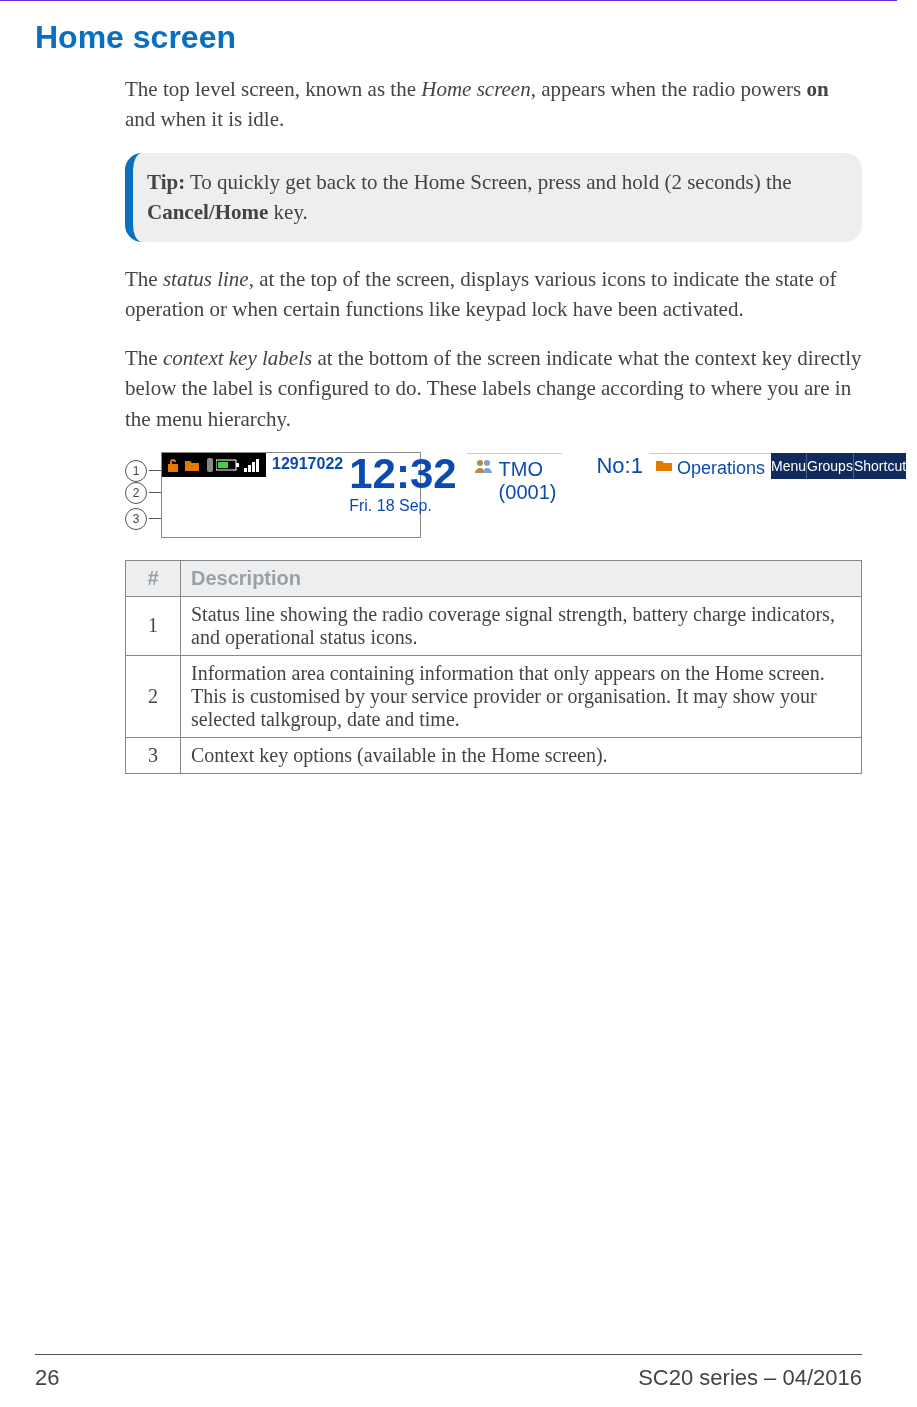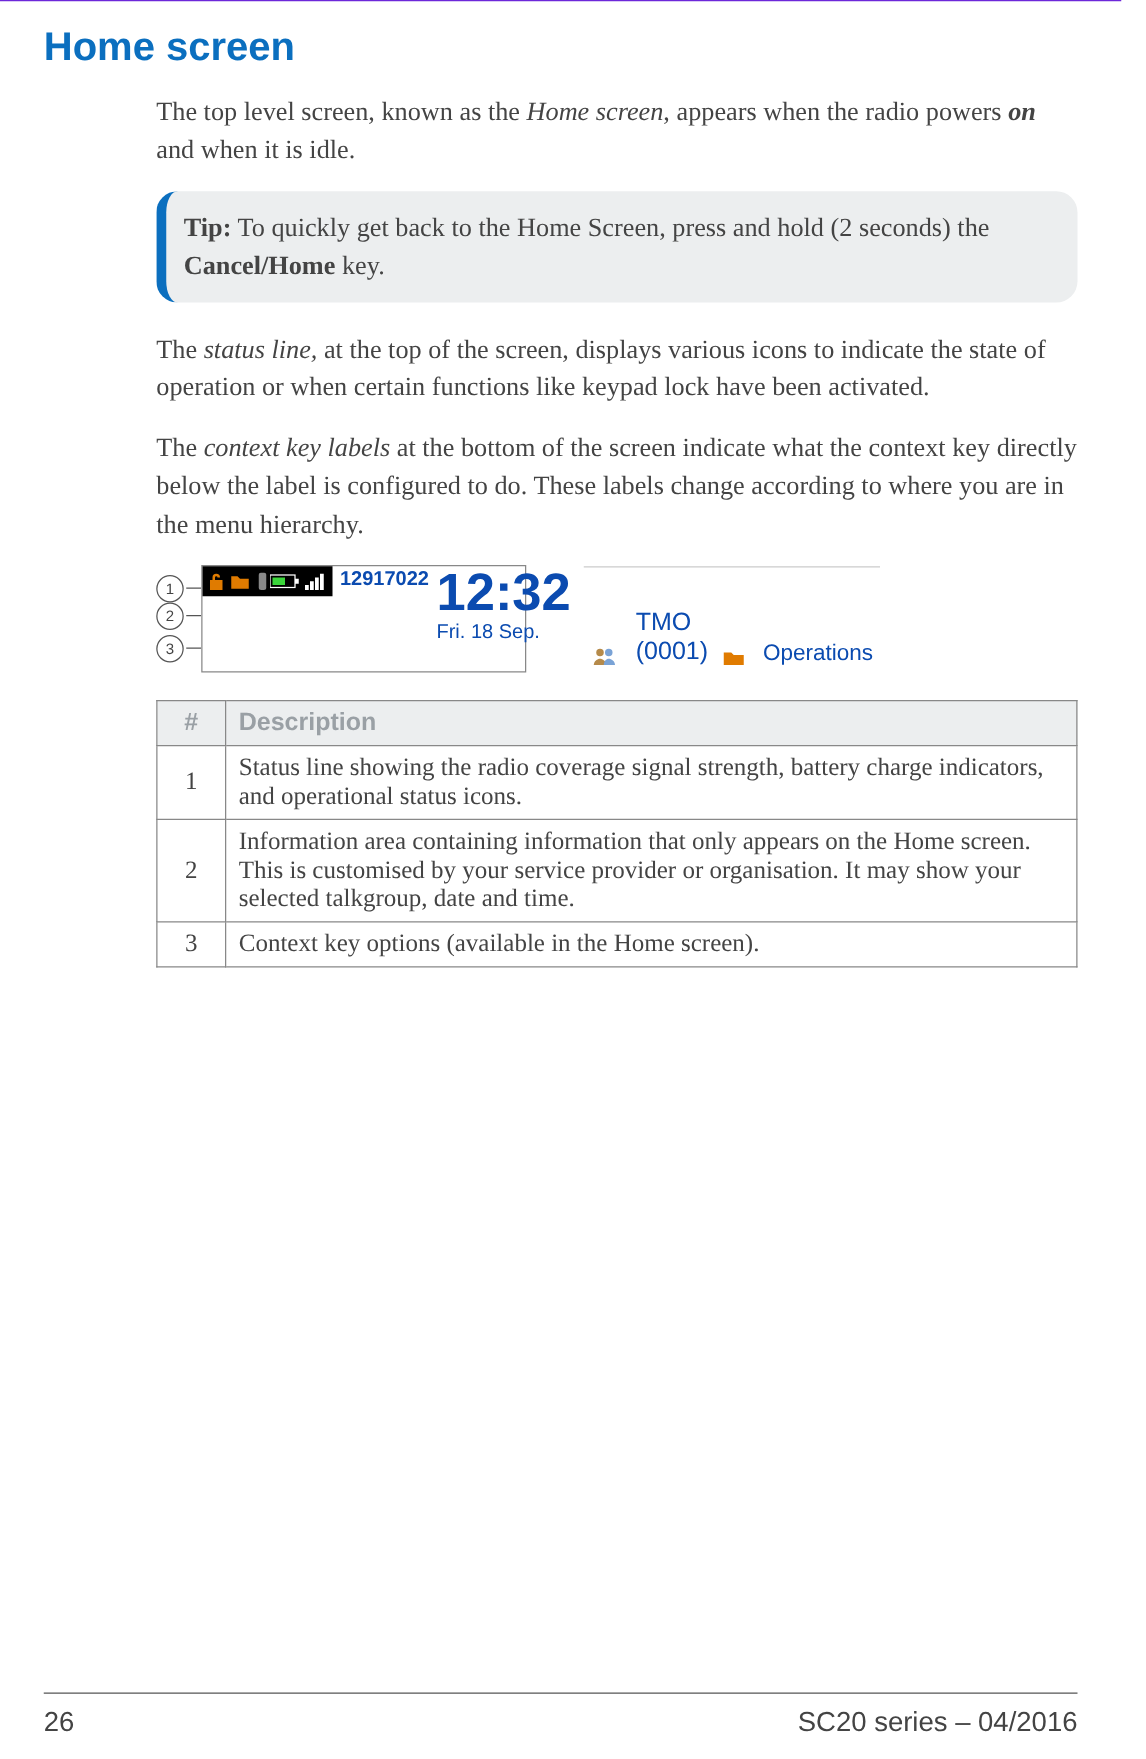--- a/index.html
+++ b/index.html
@@ -34,21 +34,21 @@
     margin-left: 90px;
     margin-right: 0;
   }
   .para {
     font-size: 21px;
     line-height: 1.45;
     margin: 0 0 18px 0;
     color: #444;
   }
   .para .em { font-style: italic; }
-  .para .strong { font-weight: 700; font-style: italic; }
+  .para .strong { font-weight: 700; }
 
   .tip-box {
     background: #eceeef;
     border-left: 8px solid #0b6fbf;
     padding: 14px 16px 14px 14px;
     margin: 0 0 22px 0;
     font-size: 21px;
     line-height: 1.45;
     color: #444;
     border-radius: 17px;
@@ -125,22 +125,22 @@
     font-weight: 700;
     line-height: 1;
   }
   .date {
     color: #0b4bb0;
     font-size: 16px;
     margin-top: 2px;
   }
   .info-line {
     display: flex;
-    align-items: flex-end;
-    gap: 14px;
+    align-items: flex-start;
+    gap: 4px;
     border-top: 1px solid #ccc;
     padding: 4px 6px;
     font-size: 20px;
     color: #0b4bb0;
   }
   .info-line.sub {
     border-top: none;
     padding-top: 0;
     padding-left: 34px;
     font-size: 22px;
@@ -290,29 +290,35 @@
               <span class="ico">
                 <svg width="22" height="16" viewBox="0 0 22 16">
                     <circle cx="7" cy="5" r="3" fill="#b58a4a"></circle>
                     <circle cx="14" cy="5" r="3" fill="#7aa3d6"></circle>
                     <path d="M2 15c0-3 3-5 5-5s5 2 5 5z" fill="#b58a4a"></path>
                     <path d="M10 15c0-3 2-5 4-5s5 2 5 5z" fill="#7aa3d6"></path>
                   </svg>
               </span>
               <span>TMO (0001)</span>
             </div>
+            <div class="info-line sub">No:1</div>
             <div class="info-line ops">
               <span class="ico">
                 <svg width="18" height="14" viewBox="0 0 18 14">
                     <path fill="#e07b00" d="M1 3h6l2 2h8v8H1z"></path>
                   </svg>
               </span>
               <span>Operations</span>
             </div>
             <div class="phone-spacer"></div>
+            <div class="context-bar">
+              <div class="ctx">Menu</div>
+              <div class="ctx">Groups</div>
+              <div class="ctx">Shortcut</div>
+            </div>
           </div>
         </div>
       </div>
 
       <table class="desc">
         <thead>
           <tr>
             <th class="num-col">#</th>
             <th>Description</th>
           </tr>

